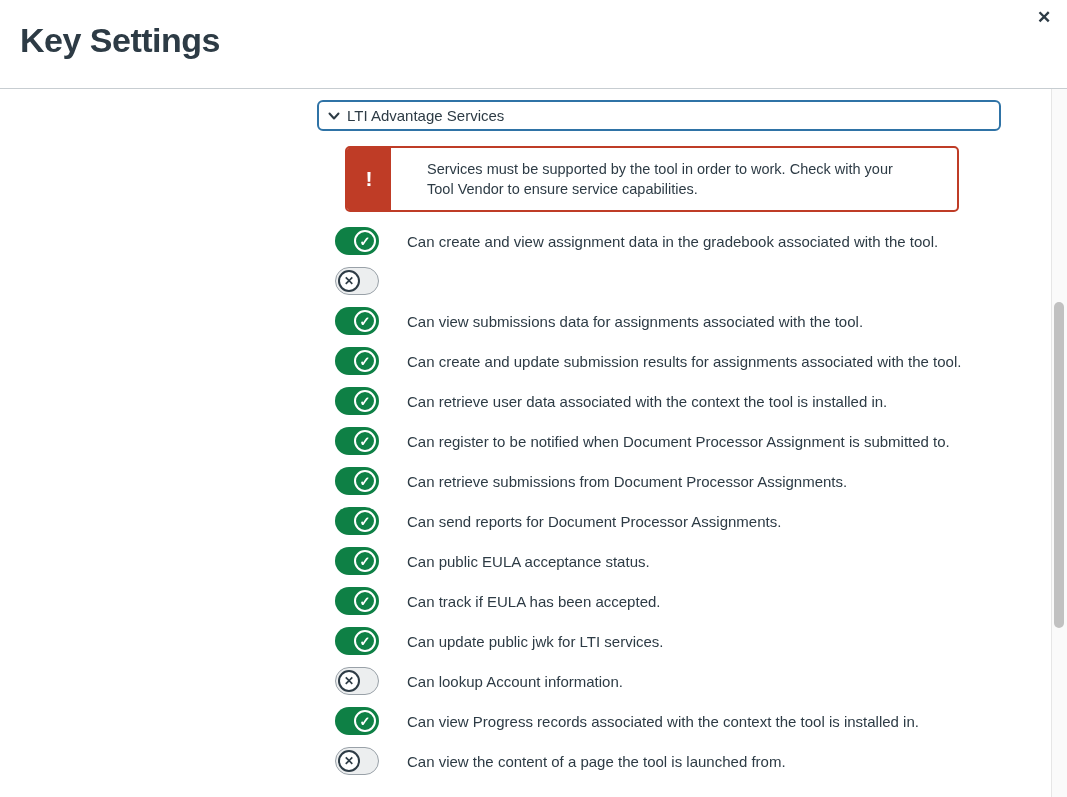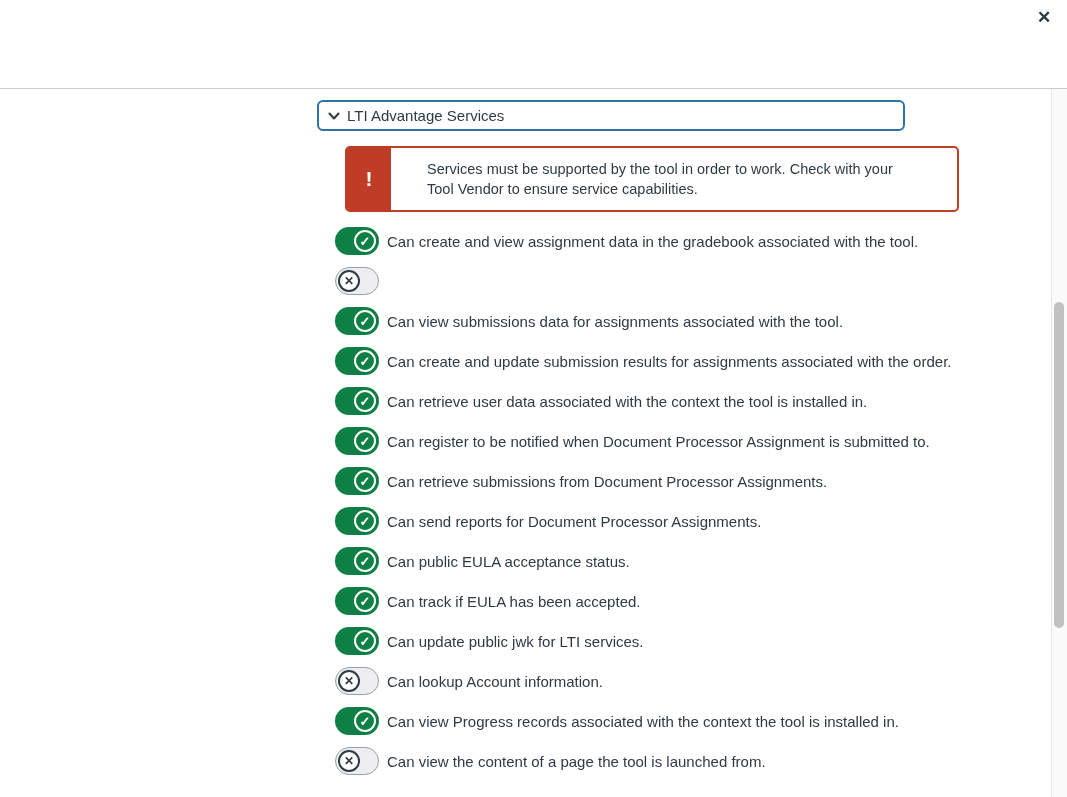--- a/index.html
+++ b/index.html
@@ -35,21 +35,21 @@
   .modal-body {
     position: absolute; top: 89px; left: 0; width: 1051px; bottom: 0;
     background: #fff;
   }
   .settings-col {
     position: absolute; left: 317px; top: 11px; width: 672px;
   }
 
   
   .section-toggle {
-    width: 588px; height: 31px;
+    width: 684px; height: 31px;
     border: 2px solid var(--accent-blue, #2F73A6);
     border-radius: 6px;
     background: #fff;
     display: flex; align-items: center;
     padding: 0 8px; cursor: pointer;
     text-align: left;
   }
   .chevron { display: inline-flex; margin-right: 6px; }
   .section-label { font-size: 15px; color: var(--text-dark, #2D3B45); }
 
@@ -103,21 +103,21 @@
     color: #ffffff; font-size: 13px;
     background: transparent;
   }
   .switch.off .knob {
     left: 2px;
     border: 2.5px solid var(--text-dark, #2D3B45);
     color: var(--text-dark, #2D3B45); font-size: 12px;
     background: #ffffff;
   }
   .toggle-label {
-    margin-left: 8px;
+    margin-left: 28px;
     font-size: 15px; color: var(--text-dark, #2D3B45);
     white-space: nowrap;
   }
 
   
   .scrollbar-track {
     position: absolute; top: 89px; right: 0; bottom: 0; width: 16px;
     background: var(--scrollbar-track, #FAFAFA);
     border-left: 1px solid #E6E6E6;
   }
@@ -126,20 +126,21 @@
     width: 10px; height: 326px;
     border-radius: 5px;
     background: var(--scrollbar-thumb, #C1C1C1);
     cursor: pointer;
   }
 </style>
 </head>
 <body>
 
 <header class="modal-header">
+  <h1 class="modal-title">Key Settings</h1>
   <button class="close-btn">✕</button>
 </header>
 
 <main class="modal-body">
   <div class="settings-col">
 
     <button class="section-toggle">
       <span class="chevron">
         <svg width="14" height="14" viewBox="0 0 14 14" fill="none">
           <polyline points="2.5,4.5 7,9.5 11.5,4.5" stroke="#2D3B45" stroke-width="2" stroke-linecap="round" stroke-linejoin="round"></polyline>
@@ -171,21 +172,21 @@
     <button class="switch on">
       <span class="knob">✓</span>
     </button>
     <span class="toggle-label">Can view submissions data for assignments associated with the tool.</span>
   </div>
 
   <div class="toggle-row">
     <button class="switch on">
       <span class="knob">✓</span>
     </button>
-    <span class="toggle-label">Can create and update submission results for assignments associated with the order.</span>
+    <span class="toggle-label">Can create and update submission results for assignments associated with the tool.</span>
   </div>
 
   <div class="toggle-row">
     <button class="switch on">
       <span class="knob">✓</span>
     </button>
     <span class="toggle-label">Can retrieve user data associated with the context the tool is installed in.</span>
   </div>
 
   <div class="toggle-row">

